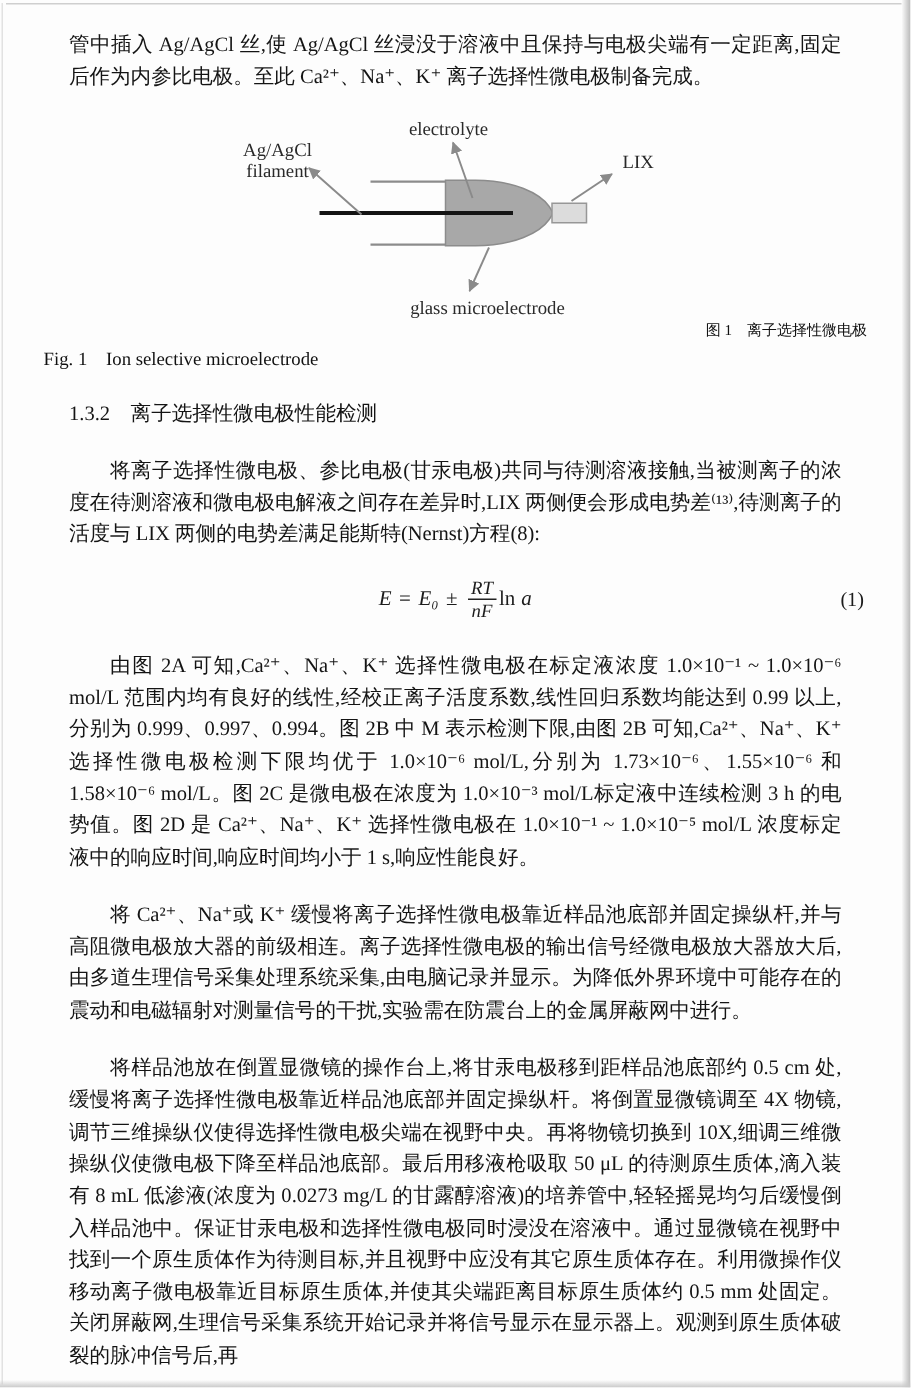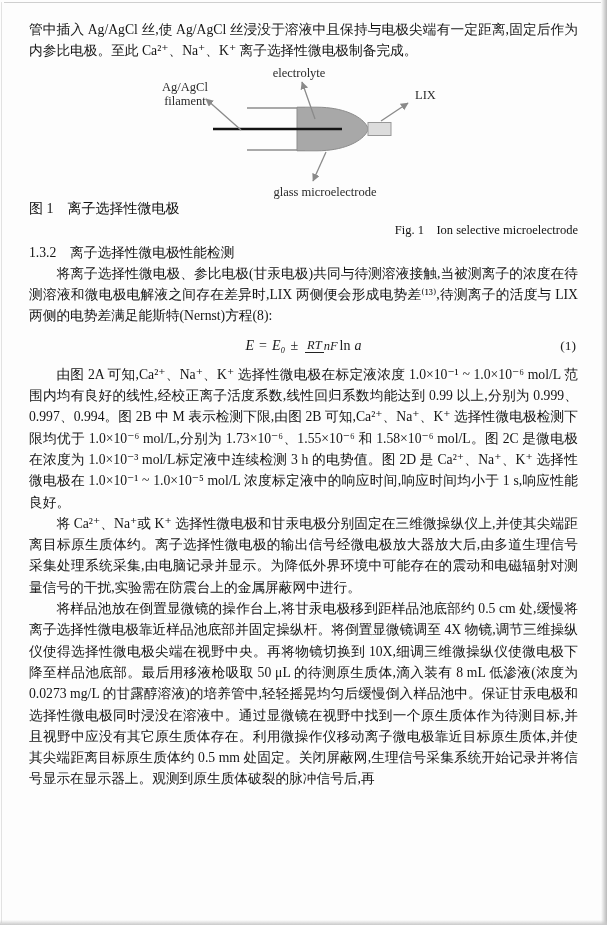--- a/index.html
+++ b/index.html
@@ -11,36 +11,36 @@
   .scan-top{position:absolute;top:2px;left:4px;right:6px;height:1px;background:#cfcfcf;}
   .scan-left{position:absolute;top:2px;left:1px;width:1px;bottom:2px;background:#e2e2e2;}
   .scan-right{position:absolute;top:0;right:0;width:6px;height:100%;
     background:linear-gradient(to right,rgba(255,255,255,0),#b9b9b9);}
   .scan-bottom{position:absolute;left:0;bottom:0;width:100%;height:5px;
     background:linear-gradient(to bottom,rgba(255,255,255,0),#c9c9c9);}
   .content{position:absolute;left:29px;width:549px;top:12px;}
   .hdr{display:flex;justify-content:space-between;align-items:baseline;
     font-size:12.5px;color:#222;padding:3px 2px 7px 2px;border-bottom:1.5px solid #4a4a4a;}
   .hdr .t{letter-spacing:1.5px;}
-  .body-text p{margin:0;font-size:13.7px;line-height:21.3px;text-align:justify;color:#141414;}
+  .body-text p{margin:17px;font-size:13.7px;line-height:21.3px;text-align:justify;color:#141414;}
   p.first{margin-top:7px;}
   .ind{text-indent:2em;}
   .h3{font-size:13.7px;line-height:21.3px;margin:0;}
   .h2{font-size:13.9px;line-height:21.6px;margin:0;font-weight:bold;
     font-family:"Liberation Sans","DejaVu Sans",sans-serif;}
   .fig{margin:4px 0 3px 0;}
   .fig svg{display:block;margin:0 auto;}
   .fig-label{font-family:"Liberation Serif","DejaVu Serif",serif;font-size:12.5px;fill:#2a2a2a;}
-  .cap-zh{text-align:left;font-size:14px;margin-top:1px;color:#111;}
-  .cap-en{text-align:right;font-size:12.5px;margin-top:4px;color:#111;}
+  .cap-zh{text-align:right;font-size:10px;margin-top:1px;color:#111;}
+  .cap-en{text-align:left;font-size:12.5px;margin-top:4px;color:#111;}
   .eq{display:flex;align-items:center;justify-content:center;position:relative;
     margin:3px 0 2px 0;font-size:14px;height:32px;}
   .eq .it{font-style:italic;}
   .eq .sp{margin:0 5px;}
-  .frac{display:inline-flex;flex-direction:row;align-items:center;
+  .frac{display:inline-flex;flex-direction:column;align-items:center;
     font-size:12.5px;line-height:1.15;margin:0 2px;}
   .frac .num{border-bottom:1px solid #222;padding:0 2px;}
   .eq-no{position:absolute;right:2px;top:50%;transform:translateY(-50%);font-size:13.5px;font-style:normal;}
 </style>
 </head>
 <body>
 
 <div class="scan-top"></div>
 <div class="scan-left"></div>
 
@@ -96,20 +96,20 @@
         <span class="it">nF</span>
       </span>
       <span>ln</span>
       <span class="it" style="margin-left:4px">a</span>
       <span class="eq-no">(1)</span>
     </div>
 
 
     <p class="ind">由图 2A 可知,Ca²⁺、Na⁺、K⁺ 选择性微电极在标定液浓度 1.0×10⁻¹ ~ 1.0×10⁻⁶ mol/L 范围内均有良好的线性,经校正离子活度系数,线性回归系数均能达到 0.99 以上,分别为 0.999、0.997、0.994。图 2B 中 M 表示检测下限,由图 2B 可知,Ca²⁺、Na⁺、K⁺ 选择性微电极检测下限均优于 1.0×10⁻⁶ mol/L,分别为 1.73×10⁻⁶、1.55×10⁻⁶ 和 1.58×10⁻⁶ mol/L。图 2C 是微电极在浓度为 1.0×10⁻³ mol/L标定液中连续检测 3 h 的电势值。图 2D 是 Ca²⁺、Na⁺、K⁺ 选择性微电极在 1.0×10⁻¹ ~ 1.0×10⁻⁵ mol/L 浓度标定液中的响应时间,响应时间均小于 1 s,响应性能良好。</p>
 
-    <p class="ind">将 Ca²⁺、Na⁺或 K⁺ 选择性微电极和甘汞电极分别固定在三维微操纵仪上,并使其尖端距离目标原生质体约。离子选择性微电极的输出信号经微电极放大器放大后,由多道生理信号采集处理系统采集,由电脑记录并显示。为降低外界环境中可能存在的震动和电磁辐射对测量信号的干扰,实验需在防震台上的金属屏蔽网中进行。</p>
+    <p class="ind">将 Ca²⁺、Na⁺或 K⁺ 缓慢将离子选择性微电极靠近样品池底部并固定操纵杆,并与高阻微电极放大器的前级相连。离子选择性微电极的输出信号经微电极放大器放大后,由多道生理信号采集处理系统采集,由电脑记录并显示。为降低外界环境中可能存在的震动和电磁辐射对测量信号的干扰,实验需在防震台上的金属屏蔽网中进行。</p>
     <p class="ind"><span>将样品池放在倒置显微镜的操作台上,将甘汞电极移到距样品池底部约 0.5 cm 处,缓慢将离子选择性微电极靠近样品池底部并固定操纵杆。将倒置显微镜调至 4X 物镜,调节三维操纵仪使得选择性微电极尖端在视野中央。再将物镜切换到 10X,细调三维微操纵仪使微电极下降至样品池底部。最后用移液枪吸取 50 μL 的待测原生质体,滴入装有 8 mL 低渗液(浓度为 0.0273 mg/L 的甘露醇溶液)的培养管中,轻轻摇晃均匀后缓慢倒入样品池中。保证甘汞电极和选择性微电极同时浸没在溶液中。通过显微镜在视野中找到一个原生质体作为待测目标,并且视野中应没有其它原生质体存在。利用微操作仪移动离子微电极靠近目标原生质体,并使其尖端距离目标原生质体约 0.5 mm 处固定。关闭屏蔽网,生理信号采集系统开始记录并将信号显示在显示器上。观测到原生质体破裂的脉冲信号后,再</span></p>
 
   </div>
 </div>
 
 <div class="scan-right"></div>
 <div class="scan-bottom"></div>
 
 </body></html>

